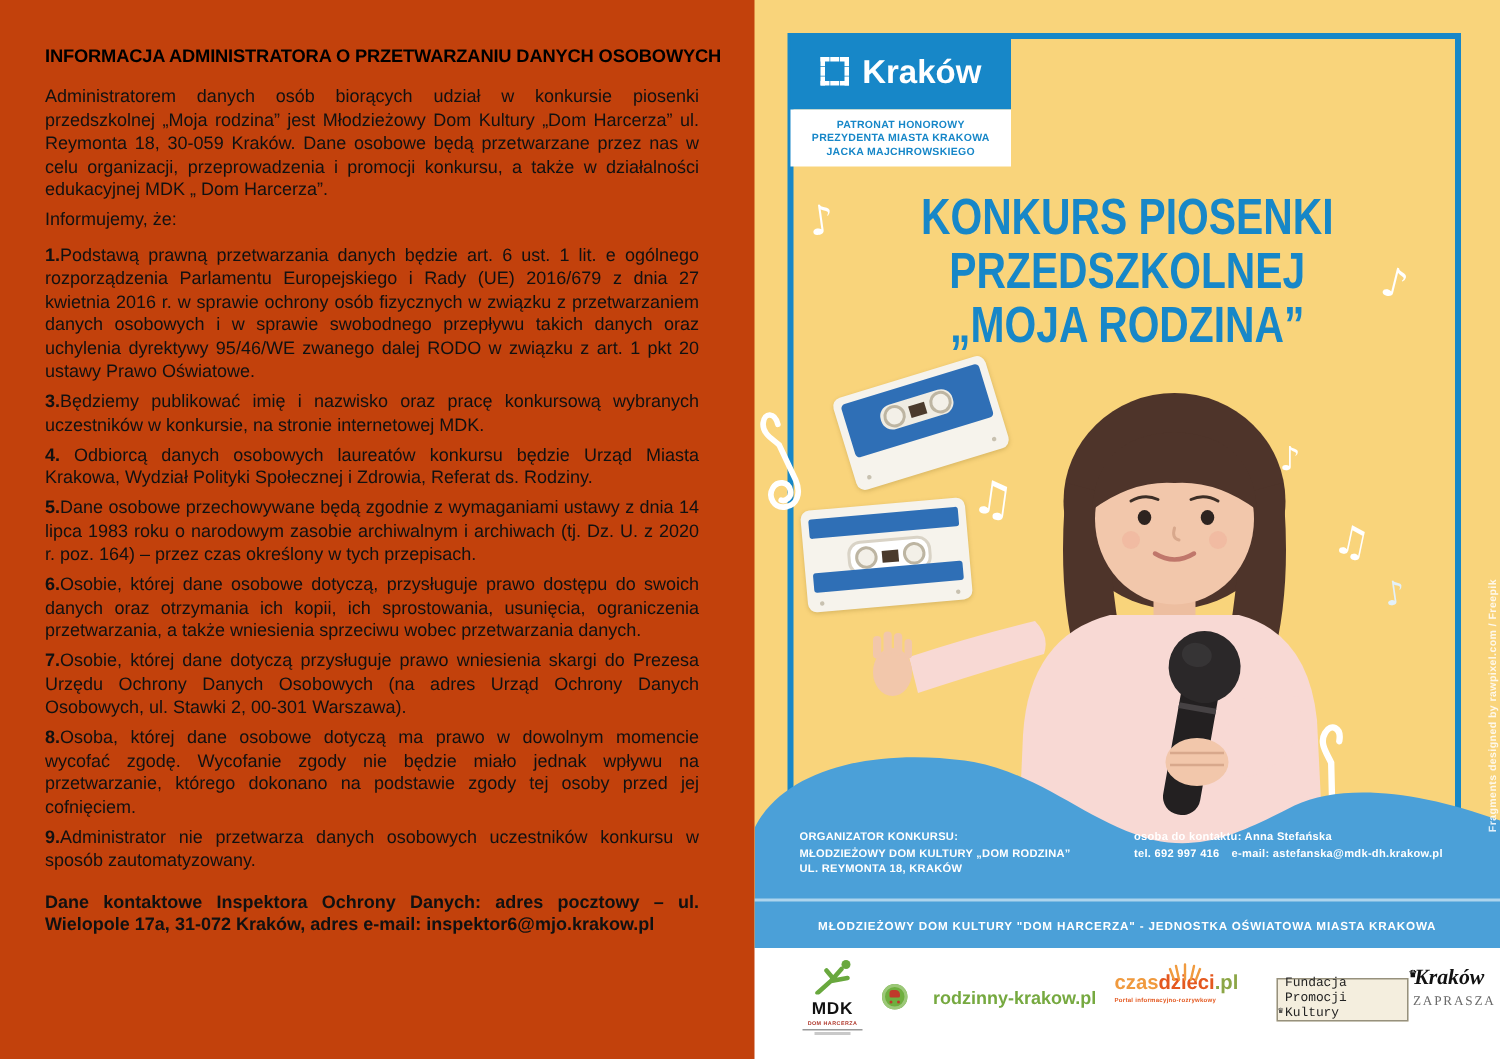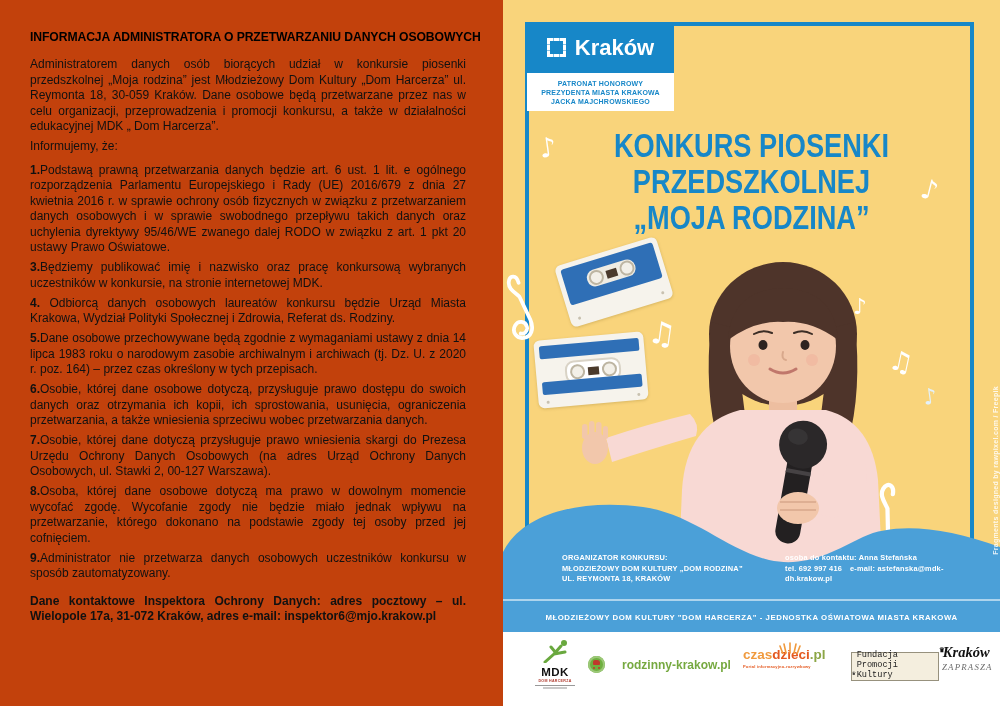--- a/index.html
+++ b/index.html
@@ -45,21 +45,21 @@
              display:flex;align-items:center;justify-content:center;gap:3px;}
   .reel{width:11px;height:11px;background:#f3f0e8;border:2px solid #BDB5A2;border-radius:50%;}
   .tape{width:11px;height:8px;background:#4A3A2C;}
   .screw{position:absolute;width:3px;height:3px;border-radius:50%;background:#C8C1B0;bottom:6px;}
   .s1{left:8px;} .s2{right:8px;}
 
   .girl{position:absolute;left:75px;top:252px;z-index:3;}
   .wave{position:absolute;left:0;top:497px;z-index:4;}
 
   .organizer{position:absolute;left:30px;right:18px;top:553px;z-index:6;color:#fff;display:flex;justify-content:space-between;}
-  .org-l div, .org-r div{font-size:7.4px;font-weight:700;line-height:10.5px;letter-spacing:.2px;margin-left:29px;}
+  .org-l div, .org-r div{font-size:7.4px;font-weight:700;line-height:10.5px;letter-spacing:.2px;}
   .org-r{text-align:left;width:226px;}
   .org-r .row2 span{margin-right:8px;}
 
   .band{position:absolute;left:0;right:0;top:599px;height:33px;background:#4BA0D8;border-top:2px solid rgba(255,255,255,.55);
         z-index:5;display:flex;align-items:center;justify-content:center;color:#fff;font-size:7.8px;font-weight:700;letter-spacing:.55px;}
 
   .credit{position:absolute;right:1px;top:386px;z-index:7;writing-mode:vertical-rl;transform:rotate(180deg);
           color:#fff;opacity:.85;font-size:7px;font-weight:700;letter-spacing:.3px;}
 
   
@@ -82,37 +82,37 @@
   .czas-a{color:#F09A3E;font-weight:600;}
   .czas-b{color:#E4581F;font-weight:800;}
   .czas-c{color:#8CA646;font-weight:600;}
   .czas-sub{font-size:4px;color:#E4581F;font-weight:700;letter-spacing:.2px;margin-top:1.5px;}
   .lg-fund{left:348px;top:20px;width:86px;height:27px;background:#F4EEDE;border:1px solid #97917D;
            display:flex;align-items:flex-end;justify-content:center;font-family:Liberation Mono, monospace;font-size:8.6px;color:#222;}
   .lg-fund .crown{font-size:6px;transform:translateY(-3px);margin-right:1px;display:inline-block;}
   .lg-zap{left:436px;top:14px;width:60px;font-family:"Liberation Serif",serif;color:#111;}
   .lg-zap .kr{font-size:14.5px;font-style:italic;font-weight:700;line-height:13px;}
   .lg-zap .kr .crown{font-size:6.5px;font-style:normal;transform:translateY(-5px);display:inline-block;margin-right:-2px;}
-  .lg-zap .za{font-size:8.8px;color:#6a6a6a;letter-spacing:1.2px;margin-left:3px;margin-top:1px;font-style:italic;}
+  .lg-zap .za{font-size:8.8px;color:#6a6a6a;letter-spacing:1.2px;margin-left:3px;margin-top:1px;}
 </style>
 </head>
 <body>
 
 <div class="page">
 
   <div class="doc">
     <h1>INFORMACJA ADMINISTRATORA O PRZETWARZANIU DANYCH OSOBOWYCH</h1>
     <p class="intro">Administratorem danych osób biorących udział w konkursie piosenki przedszkolnej „Moja rodzina” jest Młodzieżowy Dom Kultury „Dom Harcerza” ul. Reymonta 18, 30-059 Kraków. Dane osobowe będą przetwarzane przez nas w celu organizacji, przeprowadzenia i promocji konkursu, a także w działalności edukacyjnej MDK „ Dom Harcerza”.</p>
     <p class="inform">Informujemy, że:</p>
     <p class="pt"><b>1.</b><span>Podstawą prawną przetwarzania danych będzie art. 6 ust. 1 lit. e ogólnego rozporządzenia Parlamentu Europejskiego i Rady (UE) 2016/679 z dnia 27 kwietnia 2016 r. w sprawie ochrony osób fizycznych w związku z przetwarzaniem danych osobowych i w sprawie swobodnego przepływu takich danych oraz uchylenia dyrektywy 95/46/WE zwanego dalej RODO w związku z art. 1 pkt 20 ustawy Prawo Oświatowe.</span></p>
     <p class="pt"><b>3.</b><span>Będziemy publikować imię i nazwisko oraz pracę konkursową wybranych uczestników w konkursie, na stronie internetowej MDK.</span></p>
     <p class="pt"><b>4.</b><span> Odbiorcą danych osobowych laureatów konkursu będzie Urząd Miasta Krakowa, Wydział Polityki Społecznej i Zdrowia, Referat ds. Rodziny.</span></p>
     <p class="pt"><b>5.</b><span>Dane osobowe przechowywane będą zgodnie z wymaganiami ustawy z dnia 14 lipca 1983 roku o narodowym zasobie archiwalnym i archiwach (tj. Dz. U. z 2020 r. poz. 164) – przez czas określony w tych przepisach.</span></p>
     <p class="pt"><b>6.</b><span>Osobie, której dane osobowe dotyczą, przysługuje prawo dostępu do swoich danych oraz otrzymania ich kopii, ich sprostowania, usunięcia, ograniczenia przetwarzania, a także wniesienia sprzeciwu wobec przetwarzania danych.</span></p>
-    <p class="pt"><b>7.</b><span>Osobie, której dane dotyczą przysługuje prawo wniesienia skargi do Prezesa Urzędu Ochrony Danych Osobowych (na adres Urząd Ochrony Danych Osobowych, ul. Stawki 2, 00-127 Warszawa).</span></p>
+    <p class="pt"><b>7.</b><span>Osobie, której dane dotyczą przysługuje prawo wniesienia skargi do Prezesa Urzędu Ochrony Danych Osobowych (na adres Urząd Ochrony Danych Osobowych, ul. Stawki 2, 00-301 Warszawa).</span></p>
     <p class="pt"><b>8.</b><span>Osoba, której dane osobowe dotyczą ma prawo w dowolnym momencie wycofać zgodę. Wycofanie zgody nie będzie miało jednak wpływu na przetwarzanie, którego dokonano na podstawie zgody tej osoby przed jej cofnięciem.</span></p>
     <p class="pt"><b>9.</b><span>Administrator nie przetwarza danych osobowych uczestników konkursu w sposób zautomatyzowany.</span></p>
     <p class="contact">Dane kontaktowe Inspektora Ochrony Danych: adres pocztowy – ul. Wielopole 17a, 31-072 Kraków, adres e-mail: inspektor6@mjo.krakow.pl</p>
   </div>
 
   <div class="poster">
     <div class="frame"></div>
 
     <span class="note" style="left:36px;top:134px;font-size:27px;transform:rotate(-8deg);">♪</span>
     <span class="note" style="left:128px;top:270px;font-size:24px;transform:rotate(10deg);">♪</span>

